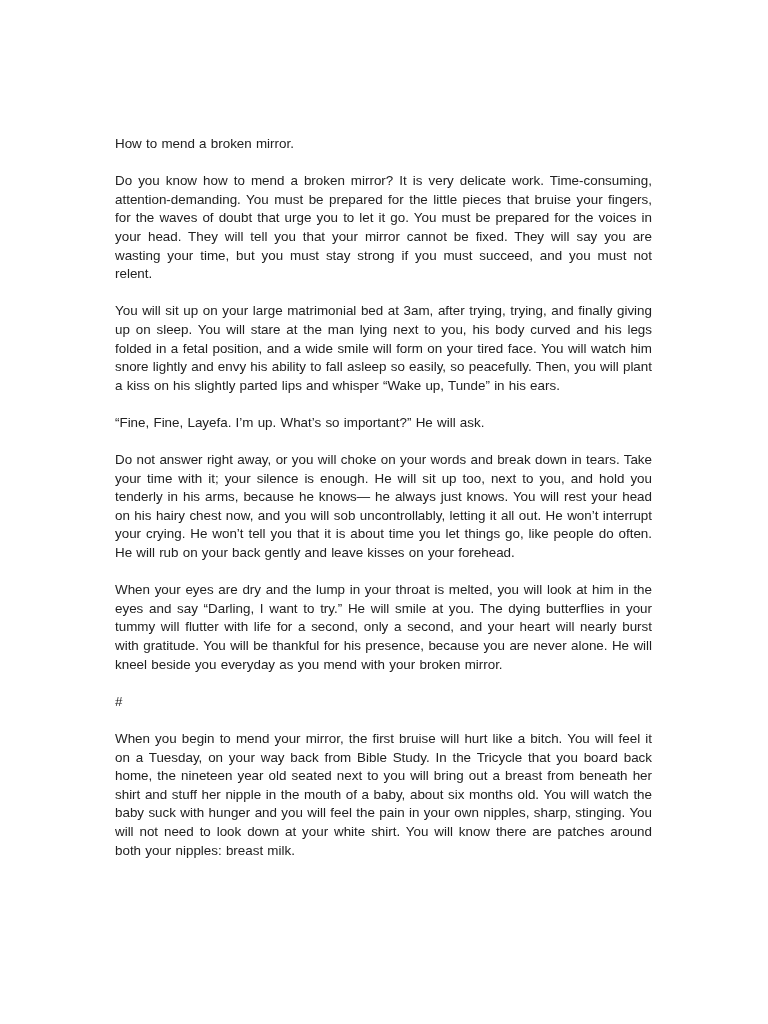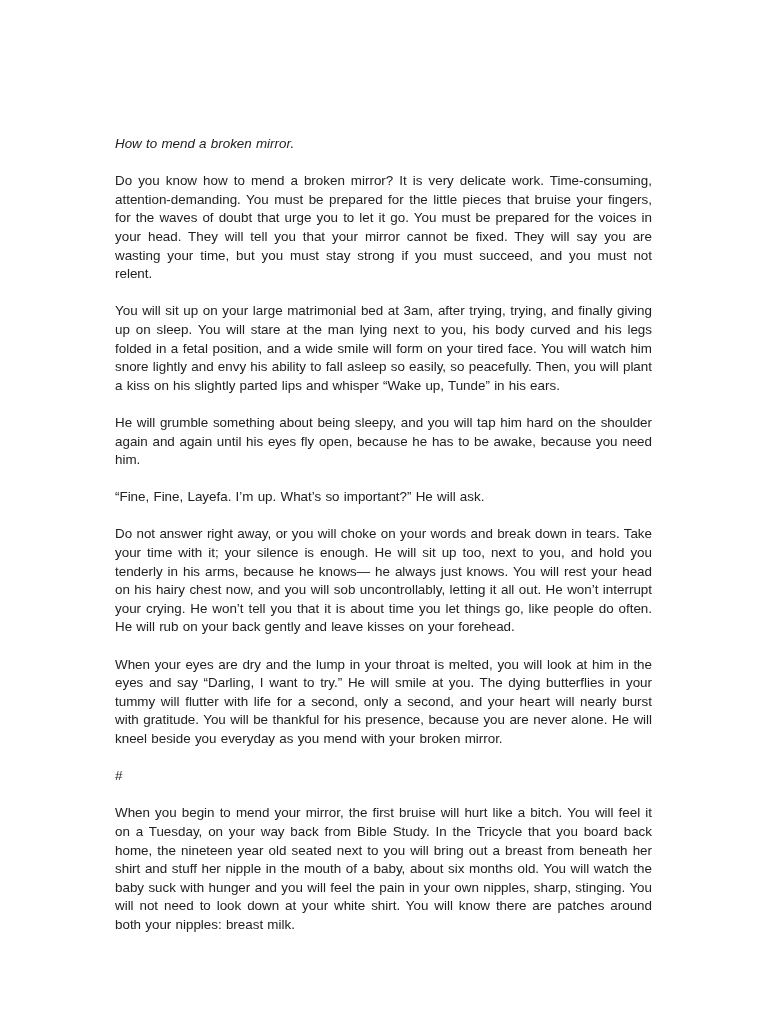--- a/index.html
+++ b/index.html
@@ -22,32 +22,30 @@
   }
   .page p {
     font-size: 13.4px;
     line-height: 18.6px;
     text-align: justify;
     margin: 0 0 18.6px 0;
     word-spacing: 0.5px;
   }
   .page p.title {
     text-align: left;
-    font-style: italic;
   }
   .page p.section-break {
     text-align: left;
   }
 </style>
 </head>
 <body>
 
 <div class="page">
   <p class="title">How to mend a broken mirror.</p>
   <p>Do you know how to mend a broken mirror? It is very delicate work. Time-consuming, attention-demanding. You must be prepared for the little pieces that bruise your fingers, for the waves of doubt that urge you to let it go. You must be prepared for the voices in your head. They will tell you that your mirror cannot be fixed. They will say you are wasting your time, but you must stay strong if you must succeed, and you must not relent.</p>
   <p>You will sit up on your large matrimonial bed at 3am, after trying, trying, and finally giving up on sleep. You will stare at the man lying next to you, his body curved and his legs folded in a fetal position, and a wide smile will form on your tired face. You will watch him snore lightly and envy his ability to fall asleep so easily, so peacefully. Then, you will plant a kiss on his slightly parted lips and whisper “Wake up, Tunde” in his ears.</p>
-  <p>He will grumble something about being sleepy, and you will tap him hard on the shoulder again and again until his eyes fly open, because he has to be awake, because you need him.</p>
   <p>“Fine, Fine, Layefa. I’m up. What’s so important?” He will ask.</p>
   <p>Do not answer right away, or you will choke on your words and break down in tears. Take your time with it; your silence is enough. He will sit up too, next to you, and hold you tenderly in his arms, because he knows— he always just knows. You will rest your head on his hairy chest now, and you will sob uncontrollably, letting it all out. He won’t interrupt your crying. He won’t tell you that it is about time you let things go, like people do often. He will rub on your back gently and leave kisses on your forehead.</p>
   <p>When your eyes are dry and the lump in your throat is melted, you will look at him in the eyes and say “Darling, I want to try.” He will smile at you. The dying butterflies in your tummy will flutter with life for a second, only a second, and your heart will nearly burst with gratitude. You will be thankful for his presence, because you are never alone. He will kneel beside you everyday as you mend with your broken mirror.</p>
   <p class="section-break">#</p>
   <p>When you begin to mend your mirror, the first bruise will hurt like a bitch. You will feel it on a Tuesday, on your way back from Bible Study. In the Tricycle that you board back home, the nineteen year old seated next to you will bring out a breast from beneath her shirt and stuff her nipple in the mouth of a baby, about six months old. You will watch the baby suck with hunger and you will feel the pain in your own nipples, sharp, stinging. You will not need to look down at your white shirt. You will know there are patches around both your nipples: breast milk.</p>
 </div>
 
 </body></html>

